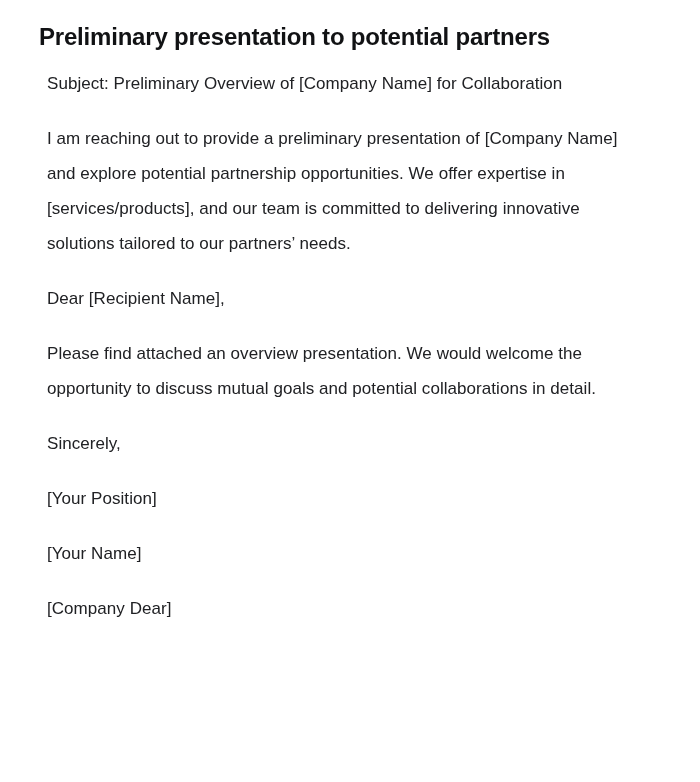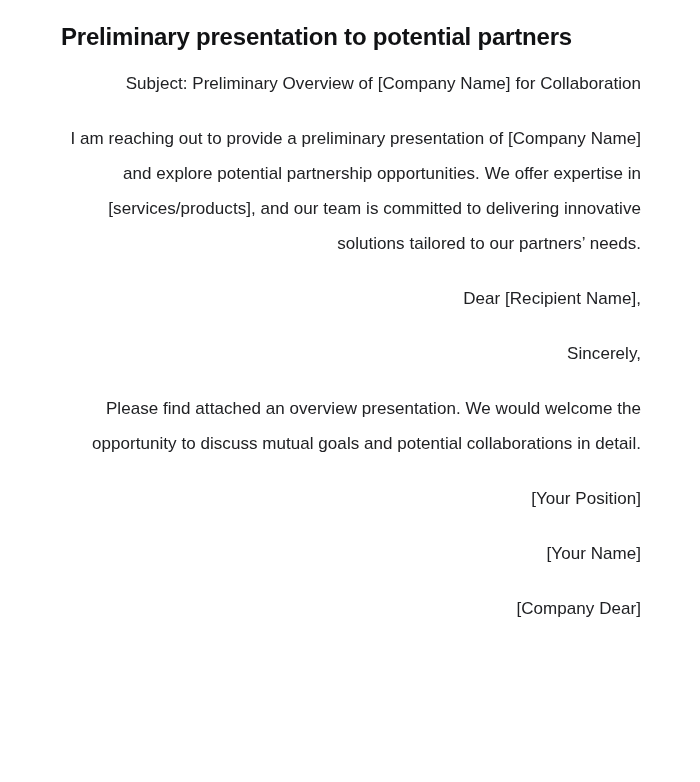--- a/index.html
+++ b/index.html
@@ -12,41 +12,40 @@
     height: 782px;
     font-family: "Liberation Sans", sans-serif;
     color: #202124;
     -webkit-font-smoothing: antialiased;
     overflow: hidden;
   }
   .page {
     box-sizing: border-box;
     width: 700px;
     height: 782px;
-    padding: 22px 40px 0 61px;
+    padding: 22px 40px 0 39px;
     background: #ffffff;
   }
   .doc-title {
     font-size: 24px;
     font-weight: bold;
     line-height: 30px;
     letter-spacing: -0.2px;
     color: #111214;
     margin: 0 0 14px 0;
     white-space: nowrap;
   }
   .para {
     font-size: 17px;
     line-height: 35px;
     font-weight: normal;
     color: #202124;
-    margin: 0 0 20px 0;
+    margin: 0 0 20px 8px;
     max-width: 580px;
     letter-spacing: 0.05px;
-    text-align: right;
   }
   .para.sig {
     margin-bottom: 20px;
     max-width: 580px;
   }
   .para:last-child {
     margin-bottom: 0;
   }
 </style>
 </head>
@@ -55,23 +54,23 @@
 <div class="page">
 
   <h1 class="doc-title">Preliminary presentation to potential partners</h1>
 
   <p class="para">Subject: Preliminary Overview of [Company Name] for Collaboration</p>
 
   <p class="para">I am reaching out to provide a preliminary presentation of [Company Name] and explore potential partnership opportunities. We offer expertise in [services/products], and our team is committed to delivering innovative solutions tailored to our partners’ needs.</p>
 
   <p class="para">Dear [Recipient Name],</p>
 
+  <p class="para">Please find attached an overview presentation. We would welcome the opportunity to discuss mutual goals and potential collaborations in detail.</p>
+
   <p class="para">Sincerely,</p>
-
-  <p class="para">Please find attached an overview presentation. We would welcome the opportunity to discuss mutual goals and potential collaborations in detail.</p>
 
   <p class="para sig">[Your Position]</p>
 
   <p class="para sig">[Your Name]</p>
 
   <p class="para sig">[Company Dear]</p>
 
 </div>
 
 </body></html>

